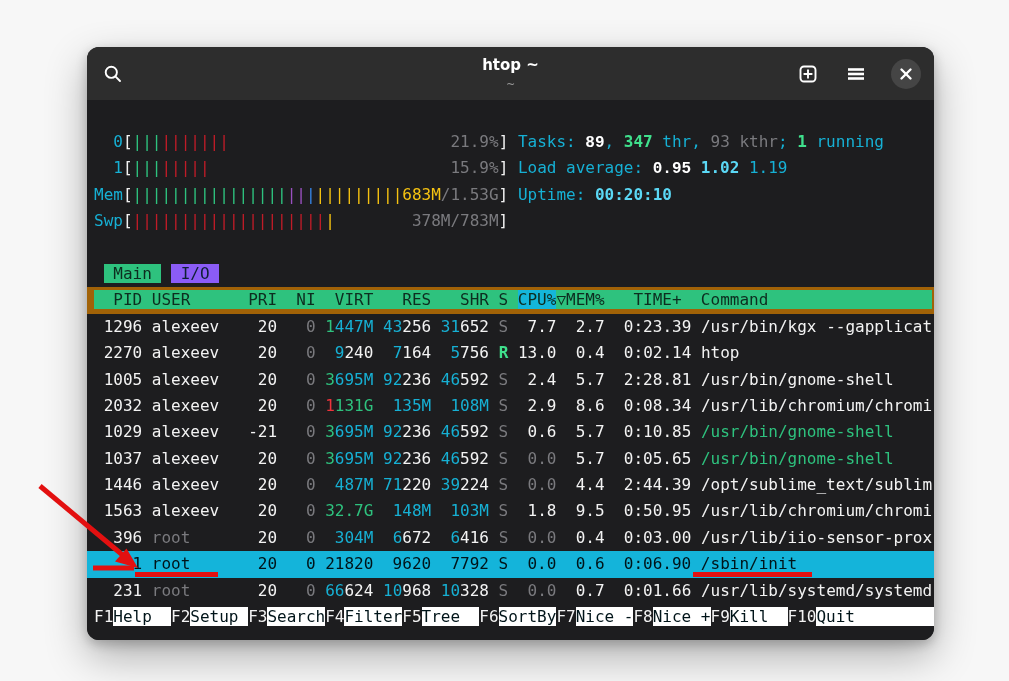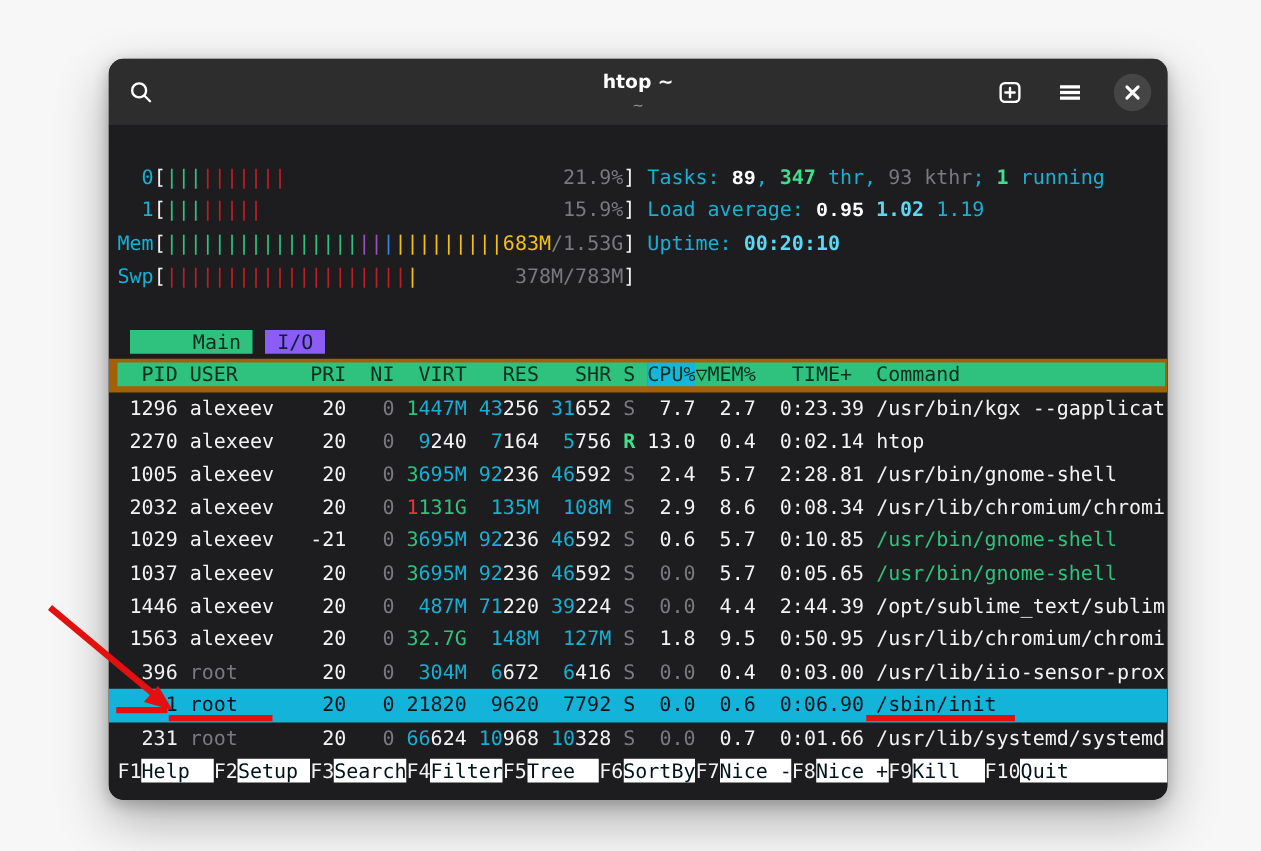--- a/index.html
+++ b/index.html
@@ -35,21 +35,21 @@
   .c-cyb{color:#5bd8f5;font-weight:bold;}
   .c-gr {color:#2ec27e;}
   .c-grb{color:#3fe08c;font-weight:bold;}
   .c-rd {color:#c01c28;}
   .c-rdb{color:#ed333b;}
   .c-yl {color:#f5c211;}
   .c-pu {color:#9a50c0;}
   .c-bl {color:#3584e4;}
   .c-h  {background:#2ec27e;color:#0d2d1f;}
   .c-hc {background:#14b6da;color:#0d2d1f;}
-  .c-tg {background:#2ec27e;color:#0d2d1f;padding-left:41px;}
+  .c-tg {background:#2ec27e;color:#0d2d1f;}
   .c-tb {background:#8b5cf6;color:#0d1f33;}
   .c-s  {color:#001419;}
   .c-fk {color:#f3f3f3;}
   .c-fb {background:#ffffff;color:#001419;}
   
   .annot{position:absolute;left:0;top:0;z-index:10;pointer-events:none;}
 </style>
 </head>
 <body>
 
@@ -98,21 +98,21 @@
       <div class="ln">&nbsp;</div>
       <div class="ln"><span class="c-w"> </span><span class="c-tg"> Main </span><span class="c-w"> </span><span class="c-tb"> I/O </span></div>
       <div class="ln hdr"><span class="c-h">  PID USER      PRI  NI  VIRT   RES   SHR S </span><span class="c-hc">CPU%</span><span class="c-h">▽MEM%   TIME+  Command                 </span></div>
       <div class="ln"><span class="c-w"> 1296 alexeev    20 </span><span class="c-gy">  0</span><span class="c-w"> </span><span class="c-gr">1</span><span class="c-cy">447M</span><span class="c-w"> </span><span class="c-cy">43</span><span class="c-w">256 </span><span class="c-cy">31</span><span class="c-w">652 </span><span class="c-gy">S</span><span class="c-w">  7.7  2.7  0:23.39 /usr/bin/kgx --gapplicat</span></div>
       <div class="ln"><span class="c-w"> 2270 alexeev    20 </span><span class="c-gy">  0</span><span class="c-w">  </span><span class="c-cy">9</span><span class="c-w">240  </span><span class="c-cy">7</span><span class="c-w">164  </span><span class="c-cy">5</span><span class="c-w">756 </span><span class="c-grb">R</span><span class="c-w"> 13.0  0.4  0:02.14 htop</span></div>
       <div class="ln"><span class="c-w"> 1005 alexeev    20 </span><span class="c-gy">  0</span><span class="c-w"> </span><span class="c-gr">3</span><span class="c-cy">695M</span><span class="c-w"> </span><span class="c-cy">92</span><span class="c-w">236 </span><span class="c-cy">46</span><span class="c-w">592 </span><span class="c-gy">S</span><span class="c-w">  2.4  5.7  2:28.81 /usr/bin/gnome-shell</span></div>
       <div class="ln"><span class="c-w"> 2032 alexeev    20 </span><span class="c-gy">  0</span><span class="c-w"> </span><span class="c-rdb">1</span><span class="c-gr">131G</span><span class="c-w">  </span><span class="c-cy">135M</span><span class="c-w">  </span><span class="c-cy">108M</span><span class="c-w"> </span><span class="c-gy">S</span><span class="c-w">  2.9  8.6  0:08.34 /usr/lib/chromium/chromi</span></div>
       <div class="ln"><span class="c-w"> 1029 alexeev   -21 </span><span class="c-gy">  0</span><span class="c-w"> </span><span class="c-gr">3</span><span class="c-cy">695M</span><span class="c-w"> </span><span class="c-cy">92</span><span class="c-w">236 </span><span class="c-cy">46</span><span class="c-w">592 </span><span class="c-gy">S</span><span class="c-w">  0.6  5.7  0:10.85 </span><span class="c-gr">/usr/bin/gnome-shell</span></div>
       <div class="ln"><span class="c-w"> 1037 alexeev    20 </span><span class="c-gy">  0</span><span class="c-w"> </span><span class="c-gr">3</span><span class="c-cy">695M</span><span class="c-w"> </span><span class="c-cy">92</span><span class="c-w">236 </span><span class="c-cy">46</span><span class="c-w">592 </span><span class="c-gy">S  0.0</span><span class="c-w">  5.7  0:05.65 </span><span class="c-gr">/usr/bin/gnome-shell</span></div>
       <div class="ln"><span class="c-w"> 1446 alexeev    20 </span><span class="c-gy">  0</span><span class="c-w">  </span><span class="c-cy">487M</span><span class="c-w"> </span><span class="c-cy">71</span><span class="c-w">220 </span><span class="c-cy">39</span><span class="c-w">224 </span><span class="c-gy">S  0.0</span><span class="c-w">  4.4  2:44.39 /opt/sublime_text/sublim</span></div>
-      <div class="ln"><span class="c-w"> 1563 alexeev    20 </span><span class="c-gy">  0</span><span class="c-w"> </span><span class="c-gr">32.7G</span><span class="c-w">  </span><span class="c-cy">148M</span><span class="c-w">  </span><span class="c-cy">127M</span><span class="c-w"> </span><span class="c-gy">S</span><span class="c-w">  1.8  9.5  0:50.95 /usr/lib/chromium/chromi</span></div>
+      <div class="ln"><span class="c-w"> 1563 alexeev    20 </span><span class="c-gy">  0</span><span class="c-w"> </span><span class="c-gr">32.7G</span><span class="c-w">  </span><span class="c-cy">148M</span><span class="c-w">  </span><span class="c-cy">103M</span><span class="c-w"> </span><span class="c-gy">S</span><span class="c-w">  1.8  9.5  0:50.95 /usr/lib/chromium/chromi</span></div>
       <div class="ln"><span class="c-w">  396 </span><span class="c-gy">root     </span><span class="c-w">  20 </span><span class="c-gy">  0</span><span class="c-w">  </span><span class="c-cy">304M</span><span class="c-w">  </span><span class="c-cy">6</span><span class="c-w">672  </span><span class="c-cy">6</span><span class="c-w">416 </span><span class="c-gy">S  0.0</span><span class="c-w">  0.4  0:03.00 /usr/lib/iio-sensor-prox</span></div>
       <div class="ln sel"><span class="c-s">    1 root       20   0 21820  9620  7792 S  0.0  0.6  0:06.90 /sbin/init              </span></div>
       <div class="ln"><span class="c-w">  231 </span><span class="c-gy">root     </span><span class="c-w">  20 </span><span class="c-gy">  0</span><span class="c-w"> </span><span class="c-cy">66</span><span class="c-w">624 </span><span class="c-cy">10</span><span class="c-w">968 </span><span class="c-cy">10</span><span class="c-w">328 </span><span class="c-gy">S  0.0</span><span class="c-w">  0.7  0:01.66 /usr/lib/systemd/systemd</span></div>
       <div class="ln fbar"><span class="c-fk">F1</span><span class="c-fb">Help  </span><span class="c-fk">F2</span><span class="c-fb">Setup </span><span class="c-fk">F3</span><span class="c-fb">Search</span><span class="c-fk">F4</span><span class="c-fb">Filter</span><span class="c-fk">F5</span><span class="c-fb">Tree  </span><span class="c-fk">F6</span><span class="c-fb">SortBy</span><span class="c-fk">F7</span><span class="c-fb">Nice -</span><span class="c-fk">F8</span><span class="c-fb">Nice +</span><span class="c-fk">F9</span><span class="c-fb">Kill  </span><span class="c-fk">F10</span><span class="c-fb">Quit         </span></div>
     </div>
 </div>
 
 <svg class="annot" width="1009" height="681" viewBox="0 0 1009 681">
   <line x1="40" y1="486" x2="125" y2="557" stroke="#e31010" stroke-width="5"></line>
   <polygon points="138,568 115,561.5 126.5,548.5" fill="#e31010"></polygon>

